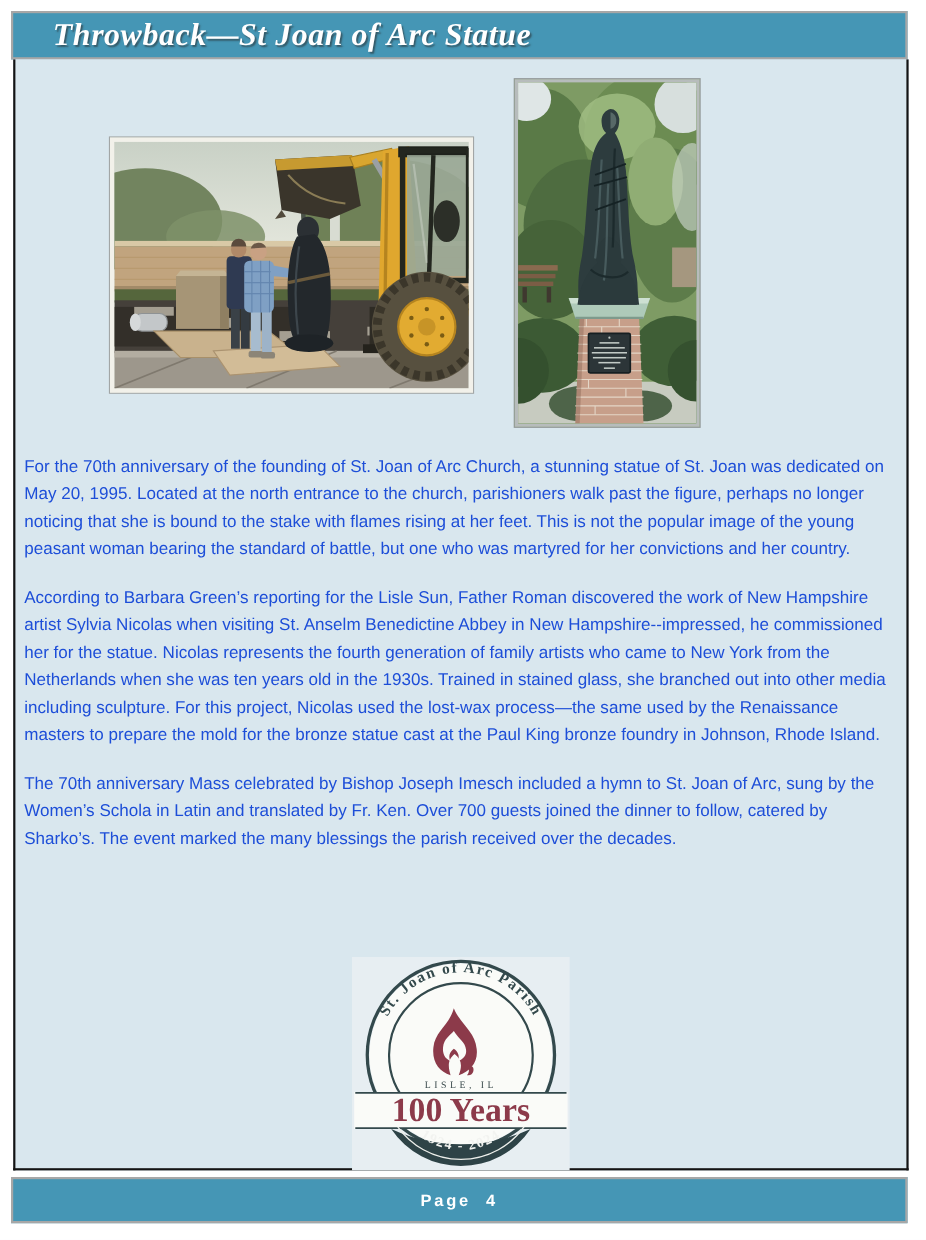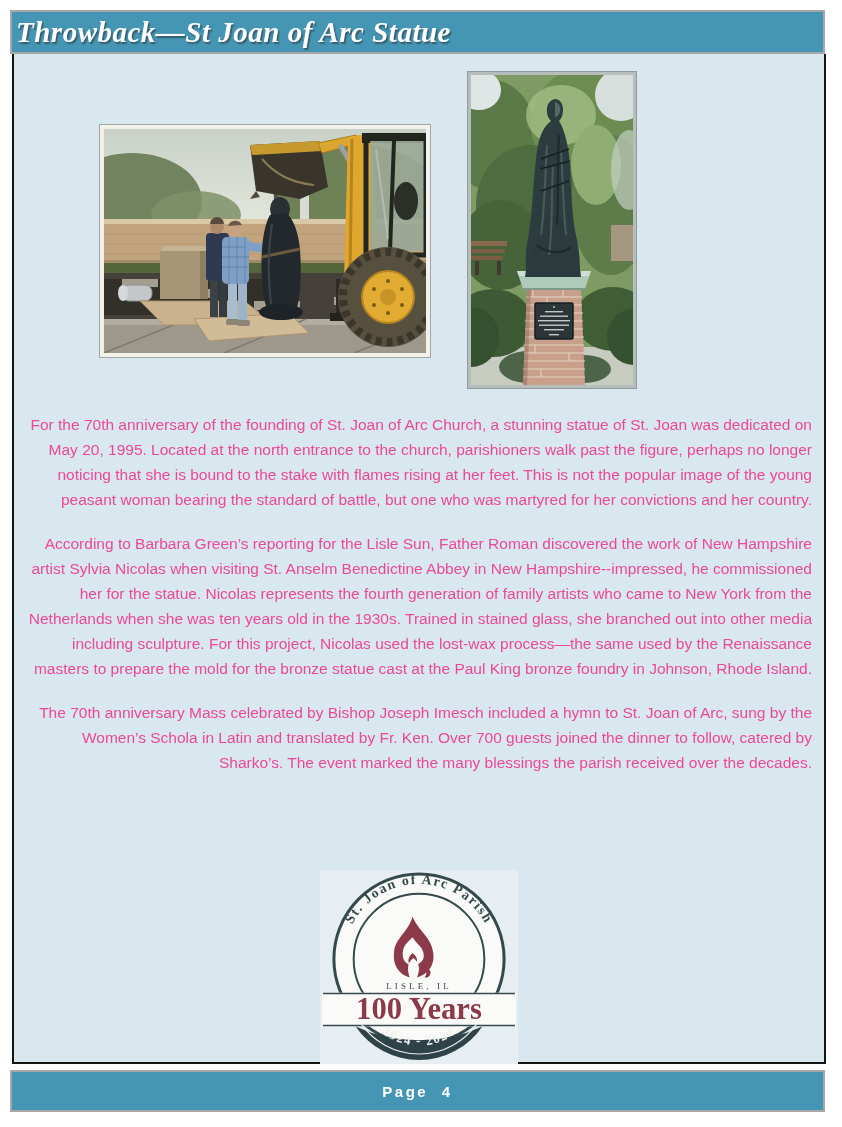--- a/index.html
+++ b/index.html
@@ -1,35 +1,35 @@
 <!DOCTYPE html>
 <html><head>
 <meta charset="utf-8">
 <style>
   html,body{margin:0;padding:0;background:#ffffff;}
   .page{position:relative;width:842px;height:1127px;background:#ffffff;overflow:hidden;
         font-family:"Liberation Sans",sans-serif;}
   
   .header-bar{position:absolute;left:10px;top:10px;width:815px;height:44px;box-sizing:border-box;
         background:#4596b5;border:2px solid #a7a7a7;display:flex;align-items:center;}
-  .header-title{padding-left:4px;font-family:"Liberation Serif",serif;font-style:italic;
+  .header-title{padding-left:36px;font-family:"Liberation Serif",serif;font-style:italic;
         font-weight:bold;font-size:29px;color:#ffffff;letter-spacing:.5px;
         text-shadow:1.5px 2px 1.5px rgba(40,40,40,.55);white-space:nowrap;}
   
   .content-box{position:absolute;left:12px;top:54px;width:814px;height:1010px;box-sizing:border-box;
         background:#d9e7ee;border:2px solid #141414;border-top:none;}
   
   .photo1{position:absolute;left:100px;top:125px;width:322px;height:224px;
         border:4px solid #f2f1ea;box-shadow:0 0 0 1px #a2a6a6;background:#ccd2c6;}
   .photo2{position:absolute;left:468px;top:72px;width:162px;height:310px;
         border:3px solid #b7bcbc;box-shadow:0 0 0 1px #939a9a;background:#7e9b64;}
   .photo1 svg,.photo2 svg{display:block;}
   
-  .article{position:absolute;left:22px;top:412px;width:790px;color:#ec4899;
-        font-size:15.5px;line-height:25px;text-align:right;}
+  .article{position:absolute;left:22px;top:412px;width:790px;color:#1d4ed8;
+        font-size:15.5px;line-height:25px;}
   .article p{margin:0 0 19px 0;}
   
   .logo-badge{position:absolute;left:320px;top:870px;width:198px;height:194px;}
   
   .footer-bar{position:absolute;left:10px;top:1070px;width:815px;height:42px;box-sizing:border-box;
         background:#4596b5;border:2px solid #a7a7a7;display:flex;align-items:center;justify-content:center;}
   .footer-label{color:#ffffff;font-weight:bold;font-size:15px;letter-spacing:2.5px;word-spacing:7px;}
 </style>
 </head>
 <body>

